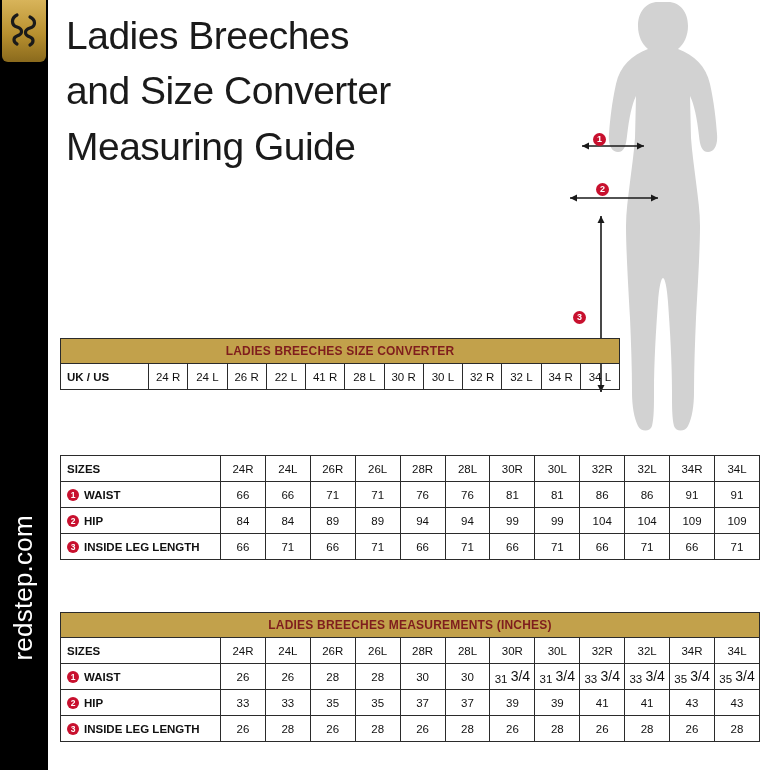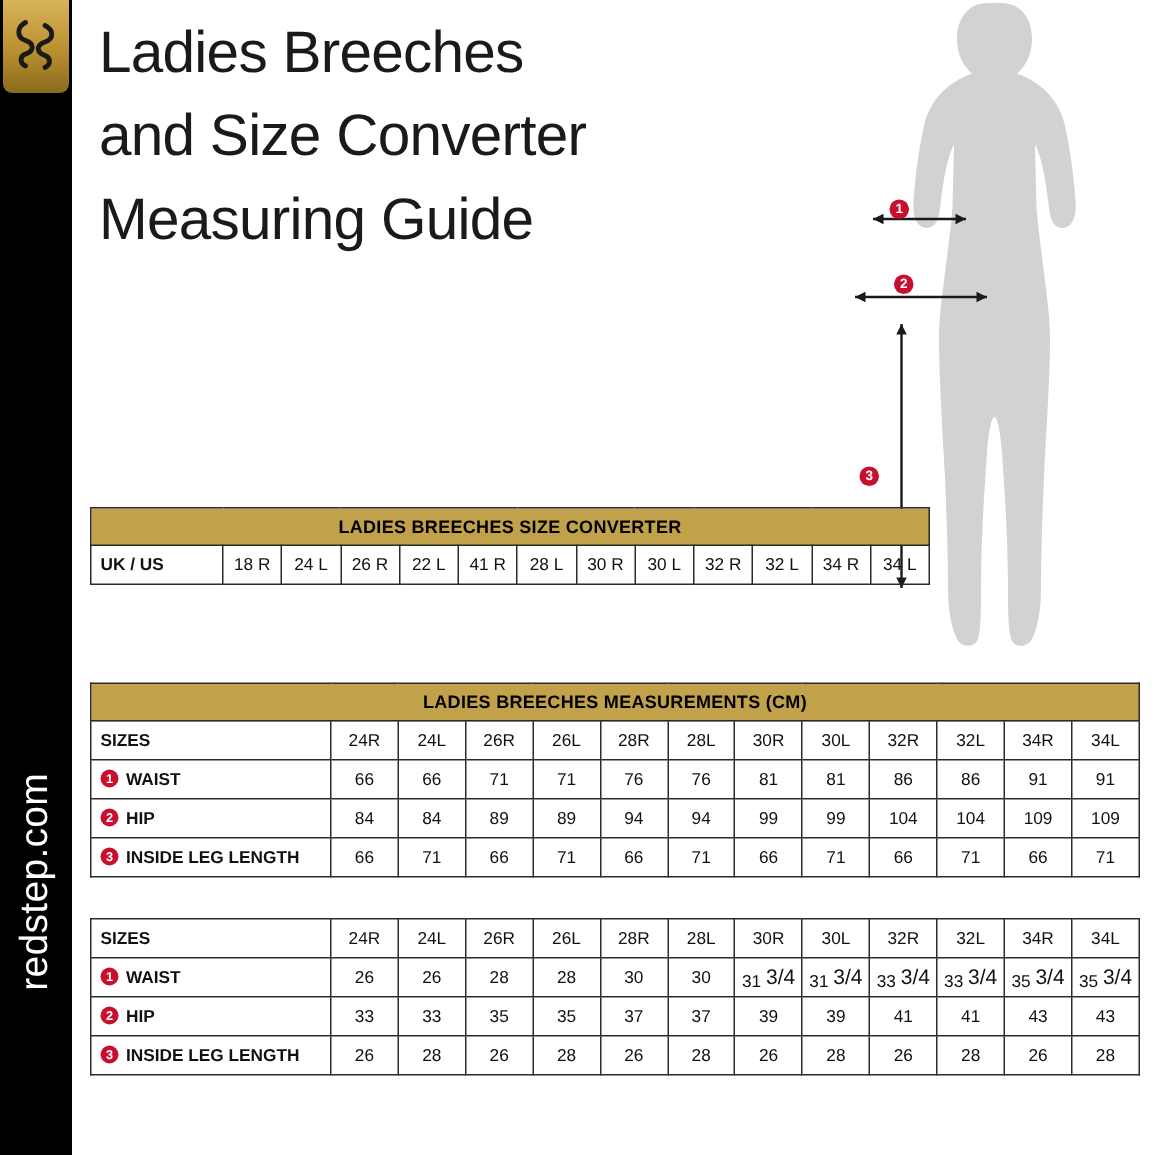--- a/index.html
+++ b/index.html
@@ -97,21 +97,21 @@
   }
   table td, table th {
     border: 1px solid #2b2b2b;
     padding: 0;
     text-align: center;
     font-weight: 400;
     height: 25px;
   }
   .tbl-head td {
     background: #c2a14b;
-    color: #000000;
+    color: #7f1d1d;
     font-weight: 700;
     font-size: 12px;
     letter-spacing: .2px;
     height: 24px;
   }
   .row-label {
     text-align: left;
     padding-left: 6px !important;
     font-weight: 700;
     font-size: 11.5px;
@@ -264,21 +264,21 @@
         <col>
         <col>
         <col>
     </colgroup>
     <tbody>
       <tr class="tbl-head">
         <td colspan="13">LADIES BREECHES SIZE CONVERTER</td>
       </tr>
       <tr>
         <td class="row-label">UK / US</td>
-        <td>18 R</td>
+        <td>24 R</td>
         <td>24 L</td>
         <td>26 R</td>
         <td>22 L</td>
         <td>41 R</td>
         <td>28 L</td>
         <td>30 R</td>
         <td>30 L</td>
         <td>32 R</td>
         <td>32 L</td>
         <td>34 R</td>
@@ -297,23 +297,20 @@
         <col>
         <col>
         <col>
         <col>
         <col>
         <col>
         <col>
         <col>
     </colgroup>
     <tbody>
-      <tr class="tbl-head">
-        <td colspan="13">LADIES BREECHES MEASUREMENTS (CM)</td>
-      </tr>
       <tr>
         <td class="row-label">SIZES</td>
         <td>24R</td>
         <td>24L</td>
         <td>26R</td>
         <td>26L</td>
         <td>28R</td>
         <td>28L</td>
         <td>30R</td>
         <td>30L</td>
@@ -380,20 +377,23 @@
         <col>
         <col>
         <col>
         <col>
         <col>
         <col>
         <col>
         <col>
     </colgroup>
     <tbody>
+      <tr class="tbl-head">
+        <td colspan="13">LADIES BREECHES MEASUREMENTS (INCHES)</td>
+      </tr>
       <tr>
         <td class="row-label">SIZES</td>
         <td>24R</td>
         <td>24L</td>
         <td>26R</td>
         <td>26L</td>
         <td>28R</td>
         <td>28L</td>
         <td>30R</td>
         <td>30L</td>

